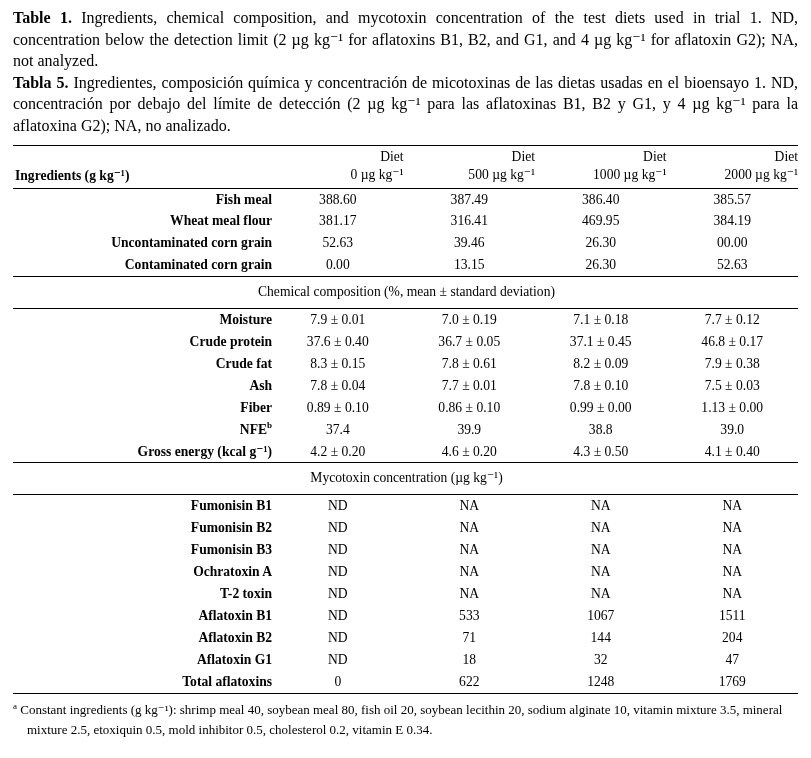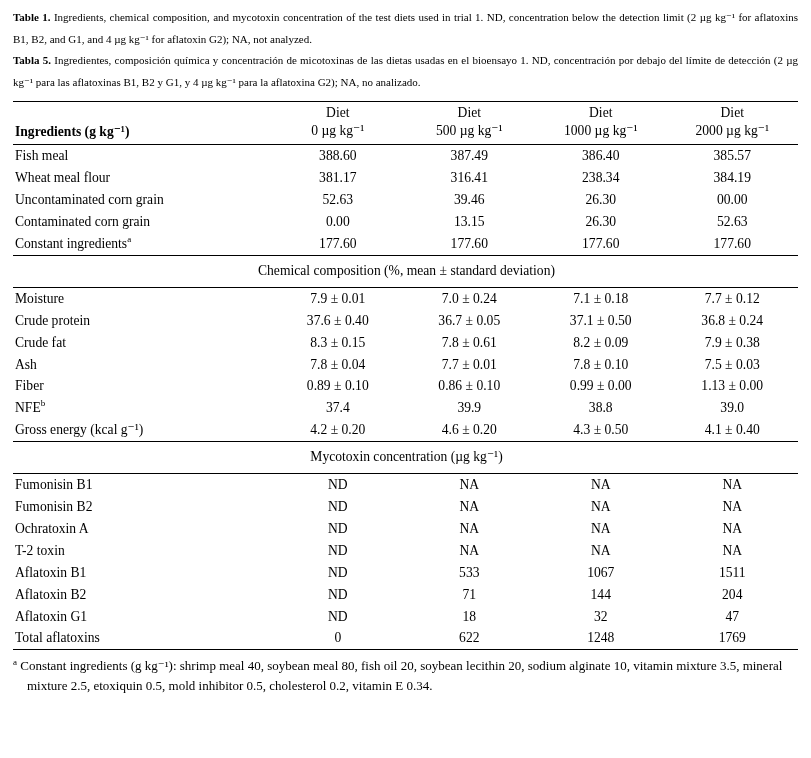--- a/index.html
+++ b/index.html
@@ -12,21 +12,21 @@
   .page {
     width: 811px;
     height: 758px;
     box-sizing: border-box;
     padding: 7px 13px 0 13px;
     background: #ffffff;
     overflow: hidden;
   }
   .caption p {
     margin: 0;
-    font-size: 11px;
+    font-size: 16px;
     line-height: 21.6px;
     text-align: justify;
   }
   .caption b { font-weight: bold; }
 
   table.diet-table {
     width: 785px;
     margin-top: 8px;
     border-collapse: collapse;
     border-top: 1.5px solid #000;
@@ -43,36 +43,36 @@
     border-bottom: 1.5px solid #000;
     vertical-align: bottom;
   }
   th.head-label {
     text-align: left;
     font-weight: bold;
     padding-left: 2px;
     margin-left: 14px;
   }
   th.head-diet { text-align: center; }
-  .diet-line { display: block; text-align: center; line-height: 18px; }
+  .diet-line { display: block; text-align: right; line-height: 18px; }
 
   tr.section-row td {
     font-weight: normal;
     text-align: center;
     padding: 4px 0 5px 2px;
     border-top: 1.5px solid #000;
     border-bottom: 1.5px solid #000;
   }
   tbody td {
     height: 21.9px;
     padding: 0;
     vertical-align: middle;
     line-height: 21.9px;
   }
-  td.label-cell { text-align: left; padding-left: 2px; }
+  td.label-cell { text-align: right; padding-left: 2px; font-weight: bold; }
   td.value-cell { text-align: center; }
 
   sup {
     font-size: 9px;
     line-height: 0;
     vertical-align: super;
   }
 
   .footnotes {
     margin-top: 6px;
@@ -131,60 +131,53 @@
           <td class="label-cell">Fish meal</td>
           <td class="value-cell">388.60</td>
           <td class="value-cell">387.49</td>
           <td class="value-cell">386.40</td>
           <td class="value-cell">385.57</td>
         </tr>
         <tr>
           <td class="label-cell">Wheat meal flour</td>
           <td class="value-cell">381.17</td>
           <td class="value-cell">316.41</td>
-          <td class="value-cell">238.34</td>
+          <td class="value-cell">469.95</td>
           <td class="value-cell">384.19</td>
         </tr>
         <tr>
           <td class="label-cell">Uncontaminated corn grain</td>
           <td class="value-cell">52.63</td>
           <td class="value-cell">39.46</td>
           <td class="value-cell">26.30</td>
           <td class="value-cell">00.00</td>
         </tr>
         <tr>
           <td class="label-cell">Contaminated corn grain</td>
           <td class="value-cell">0.00</td>
           <td class="value-cell">13.15</td>
           <td class="value-cell">26.30</td>
           <td class="value-cell">52.63</td>
         </tr>
-        <tr>
-          <td class="label-cell">Constant ingredients<sup>a</sup></td>
-          <td class="value-cell">177.60</td>
-          <td class="value-cell">177.60</td>
-          <td class="value-cell">177.60</td>
-          <td class="value-cell">177.60</td>
-        </tr>
         <tr class="section-row">
           <td colspan="5">Chemical composition (%, mean ± standard deviation)</td>
         </tr>
         <tr>
           <td class="label-cell">Moisture</td>
           <td class="value-cell">7.9 ± 0.01</td>
-          <td class="value-cell">7.0 ± 0.24</td>
+          <td class="value-cell">7.0 ± 0.19</td>
           <td class="value-cell">7.1 ± 0.18</td>
           <td class="value-cell">7.7 ± 0.12</td>
         </tr>
         <tr>
           <td class="label-cell">Crude protein</td>
           <td class="value-cell">37.6 ± 0.40</td>
           <td class="value-cell">36.7 ± 0.05</td>
-          <td class="value-cell">37.1 ± 0.50</td>
-          <td class="value-cell">36.8 ± 0.24</td>
+          <td class="value-cell">37.1 ± 0.45</td>
+          <td class="value-cell">46.8 ± 0.17</td>
         </tr>
         <tr>
           <td class="label-cell">Crude fat</td>
           <td class="value-cell">8.3 ± 0.15</td>
           <td class="value-cell">7.8 ± 0.61</td>
           <td class="value-cell">8.2 ± 0.09</td>
           <td class="value-cell">7.9 ± 0.38</td>
         </tr>
         <tr>
           <td class="label-cell">Ash</td>
@@ -225,20 +218,27 @@
           <td class="value-cell">NA</td>
         </tr>
         <tr>
           <td class="label-cell">Fumonisin B2</td>
           <td class="value-cell">ND</td>
           <td class="value-cell">NA</td>
           <td class="value-cell">NA</td>
           <td class="value-cell">NA</td>
         </tr>
         <tr>
+          <td class="label-cell">Fumonisin B3</td>
+          <td class="value-cell">ND</td>
+          <td class="value-cell">NA</td>
+          <td class="value-cell">NA</td>
+          <td class="value-cell">NA</td>
+        </tr>
+        <tr>
           <td class="label-cell">Ochratoxin A</td>
           <td class="value-cell">ND</td>
           <td class="value-cell">NA</td>
           <td class="value-cell">NA</td>
           <td class="value-cell">NA</td>
         </tr>
         <tr>
           <td class="label-cell">T-2 toxin</td>
           <td class="value-cell">ND</td>
           <td class="value-cell">NA</td>

